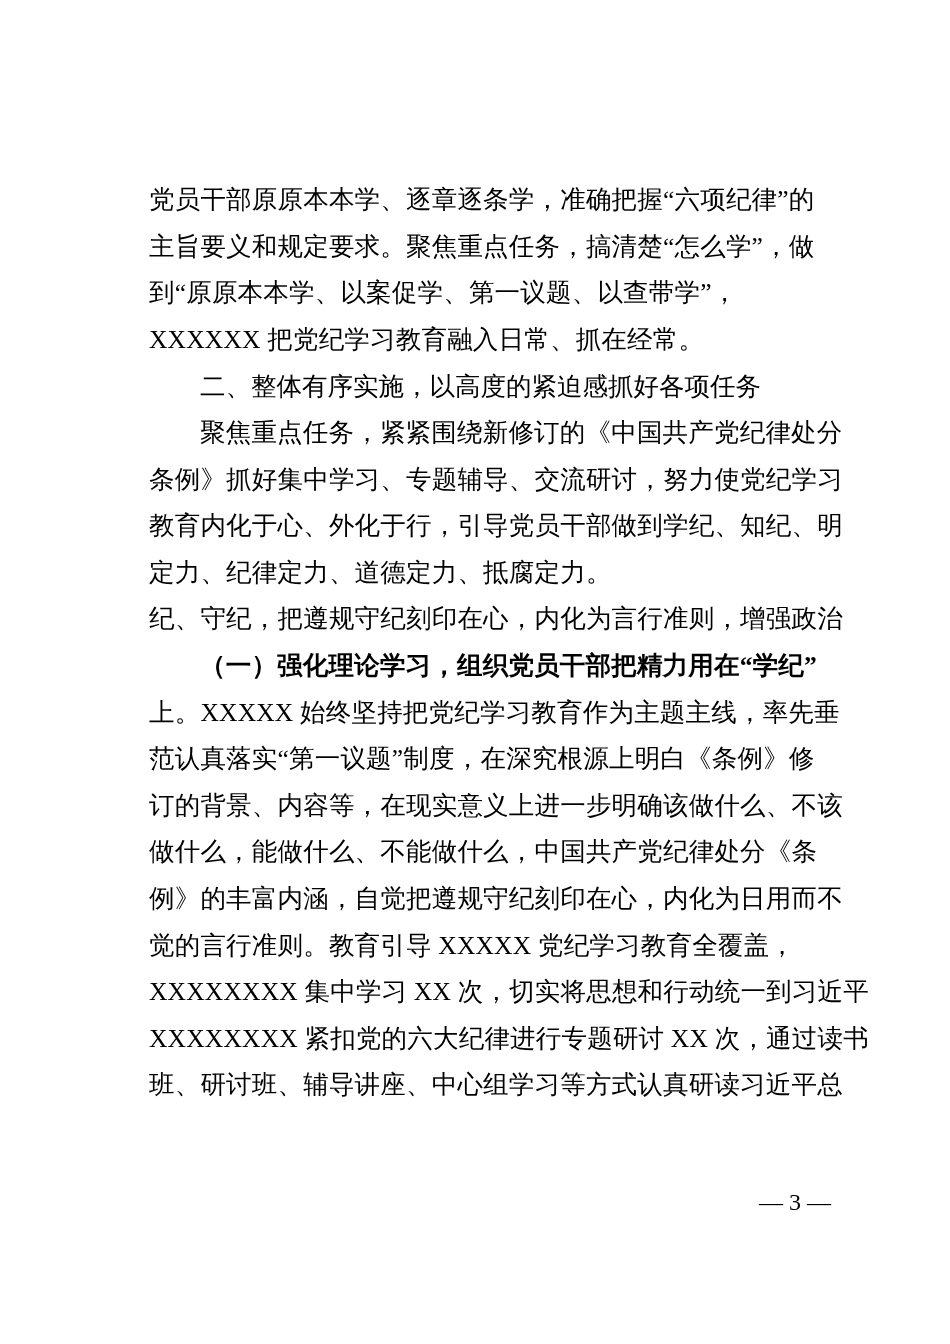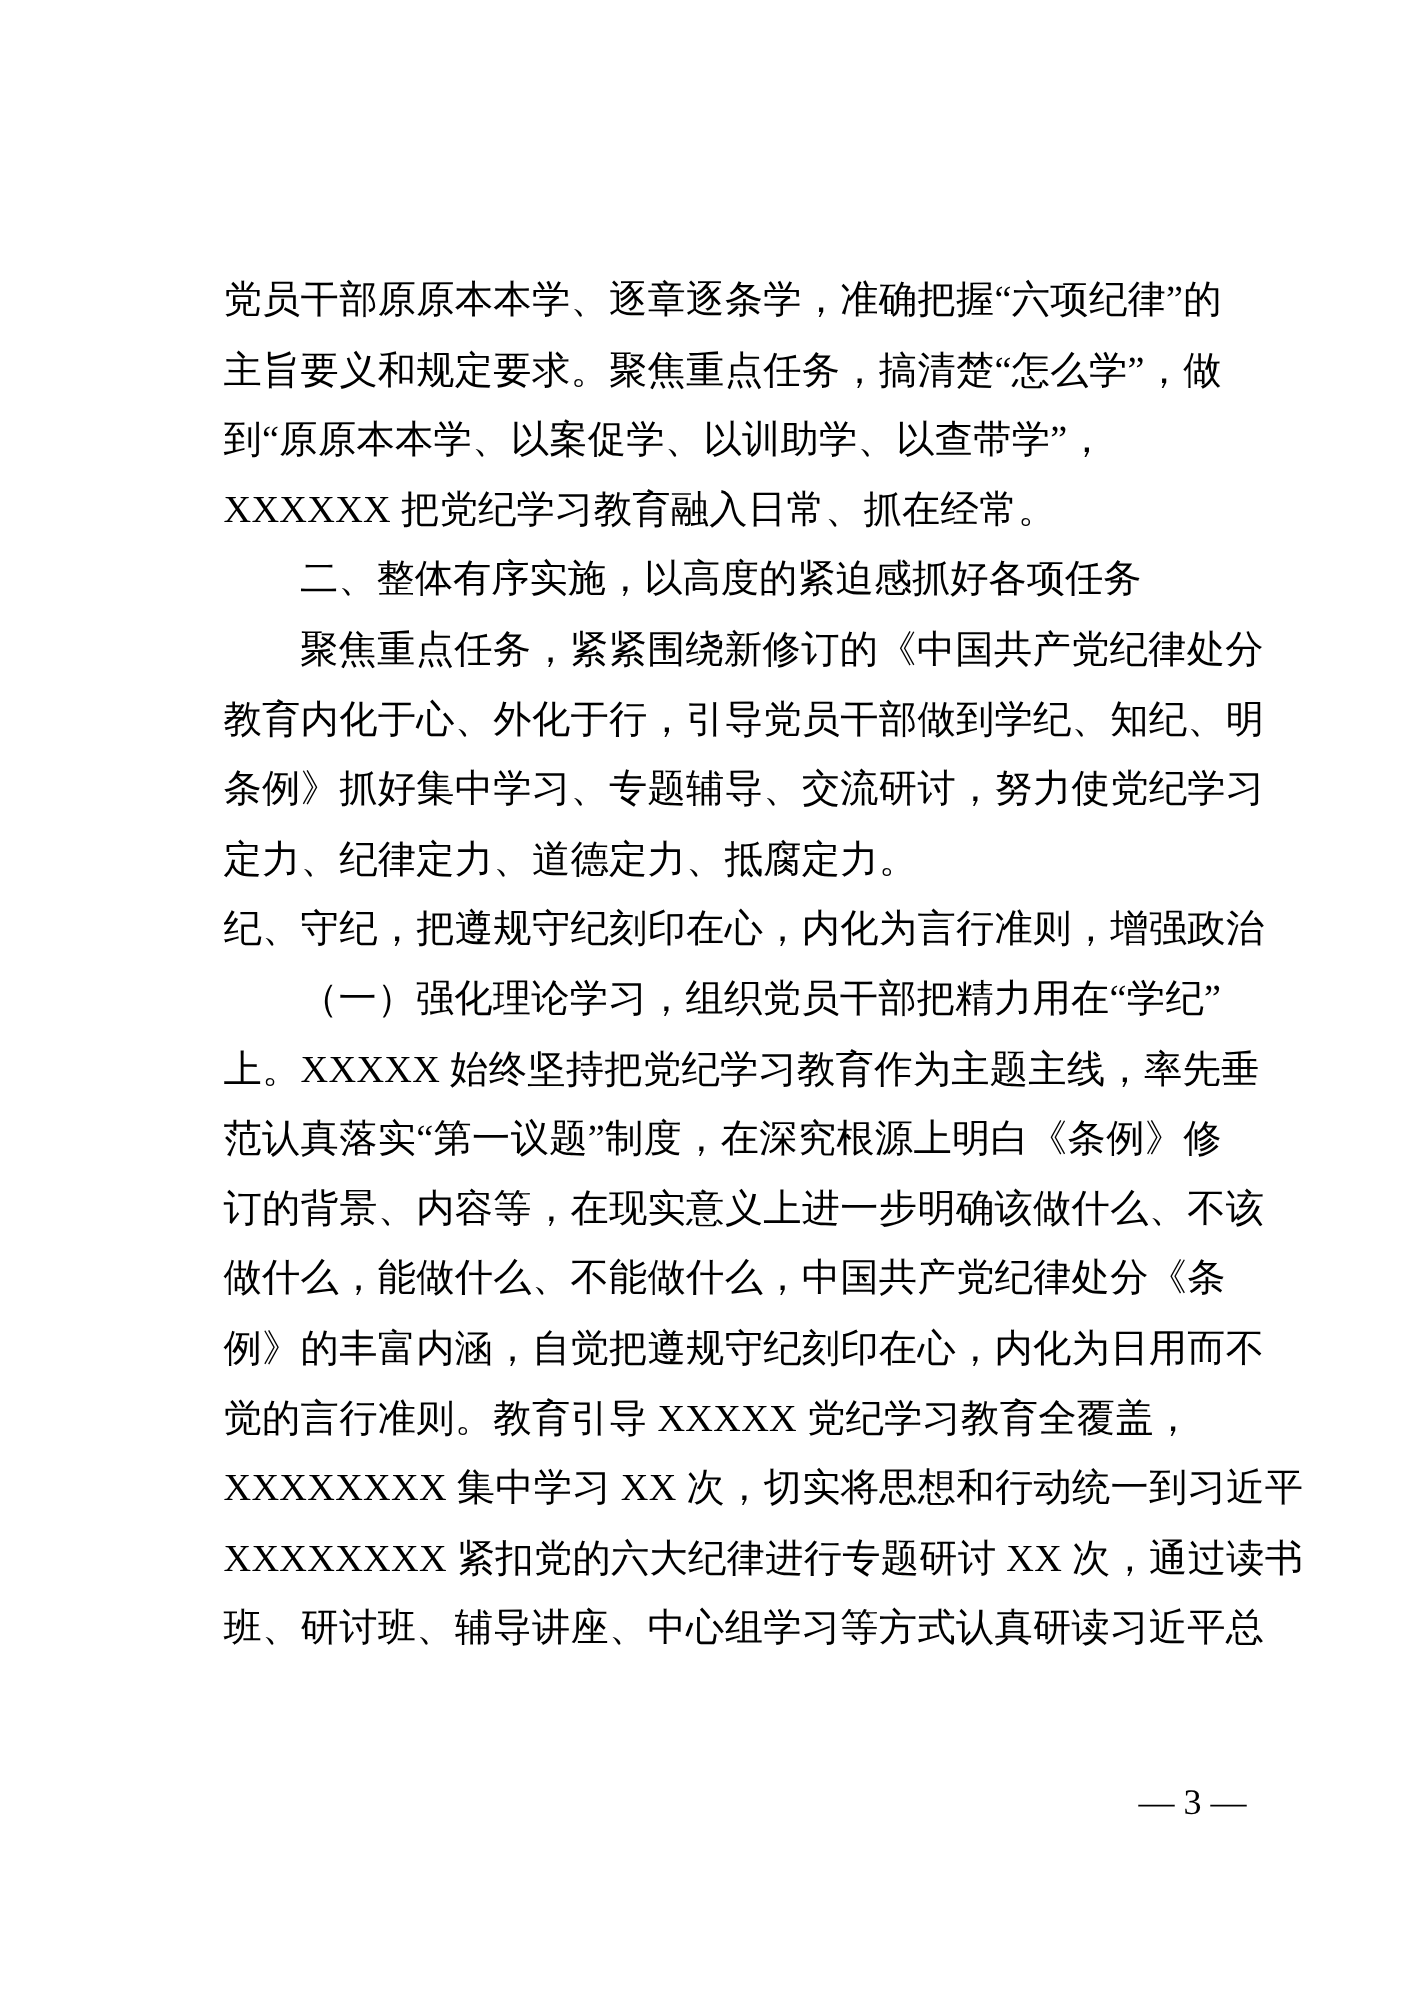--- a/index.html
+++ b/index.html
@@ -28,46 +28,46 @@
     letter-spacing: 0.2px;
   }
   .line.indent { padding-left: 51px; }
   .line.heading {
     font-family: "Liberation Sans", "DejaVu Sans", sans-serif;
     font-weight: normal;
     letter-spacing: 0;
   }
   .line.subheading {
     font-family: "Liberation Serif", "DejaVu Serif", serif;
-    font-weight: 400;
+    font-weight: 700;
   }
   .page-number {
     position: absolute;
     top: 1184px;
     right: 143px;
     font-size: 24px;
     line-height: 36px;
     font-family: "Liberation Serif", "DejaVu Serif", serif;
     color: #000000;
     white-space: nowrap;
   }
 </style>
 </head>
 <body>
 
 <div class="page">
   <div class="content">
       <div class="line body">党员干部原原本本学、逐章逐条学，准确把握“六项纪律”的</div>
       <div class="line body">主旨要义和规定要求。聚焦重点任务，搞清楚“怎么学”，做</div>
-      <div class="line body">到“原原本本学、以案促学、以训助学、以查带学”，</div>
+      <div class="line body">到“原原本本学、以案促学、第一议题、以查带学”，</div>
       <div class="line body">XXXXXX 把党纪学习教育融入日常、抓在经常。</div>
       <div class="line heading indent">二、整体有序实施，以高度的紧迫感抓好各项任务</div>
       <div class="line body indent">聚焦重点任务，紧紧围绕新修订的《中国共产党纪律处分</div>
+      <div class="line body">条例》抓好集中学习、专题辅导、交流研讨，努力使党纪学习</div>
       <div class="line body">教育内化于心、外化于行，引导党员干部做到学纪、知纪、明</div>
-      <div class="line body">条例》抓好集中学习、专题辅导、交流研讨，努力使党纪学习</div>
       <div class="line body">定力、纪律定力、道德定力、抵腐定力。</div>
       <div class="line body">纪、守纪，把遵规守纪刻印在心，内化为言行准则，增强政治</div>
       <div class="line subheading indent">（一）强化理论学习，组织党员干部把精力用在“学纪”</div>
       <div class="line body">上。XXXXX 始终坚持把党纪学习教育作为主题主线，率先垂</div>
       <div class="line body">范认真落实“第一议题”制度，在深究根源上明白《条例》修</div>
       <div class="line body">订的背景、内容等，在现实意义上进一步明确该做什么、不该</div>
       <div class="line body">做什么，能做什么、不能做什么，中国共产党纪律处分《条</div>
       <div class="line body">例》的丰富内涵，自觉把遵规守纪刻印在心，内化为日用而不</div>
       <div class="line body">觉的言行准则。教育引导 XXXXX 党纪学习教育全覆盖，</div>
       <div class="line body">XXXXXXXX 集中学习 XX 次，切实将思想和行动统一到习近平</div>

